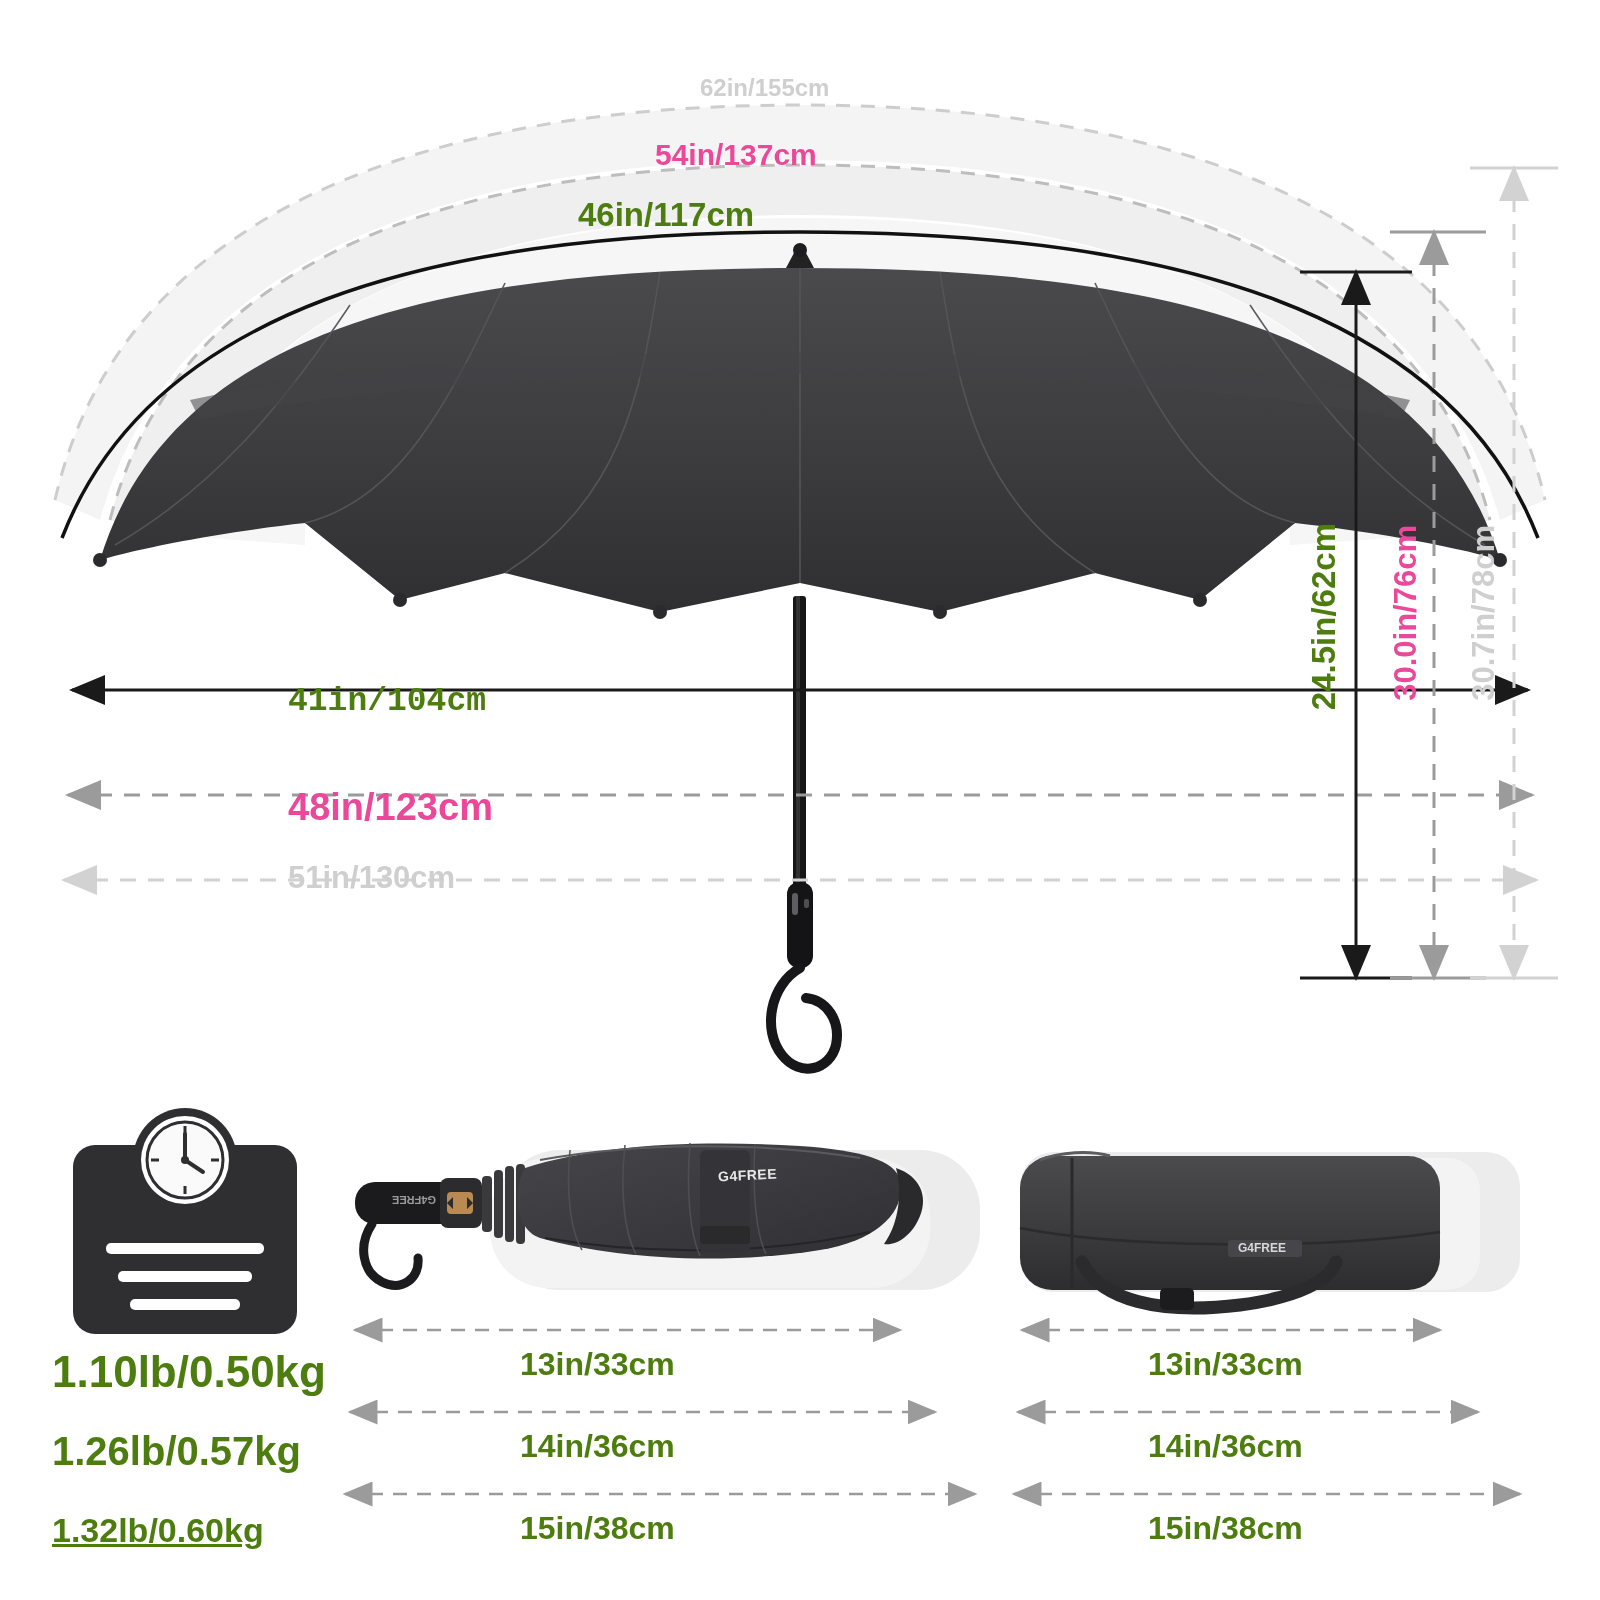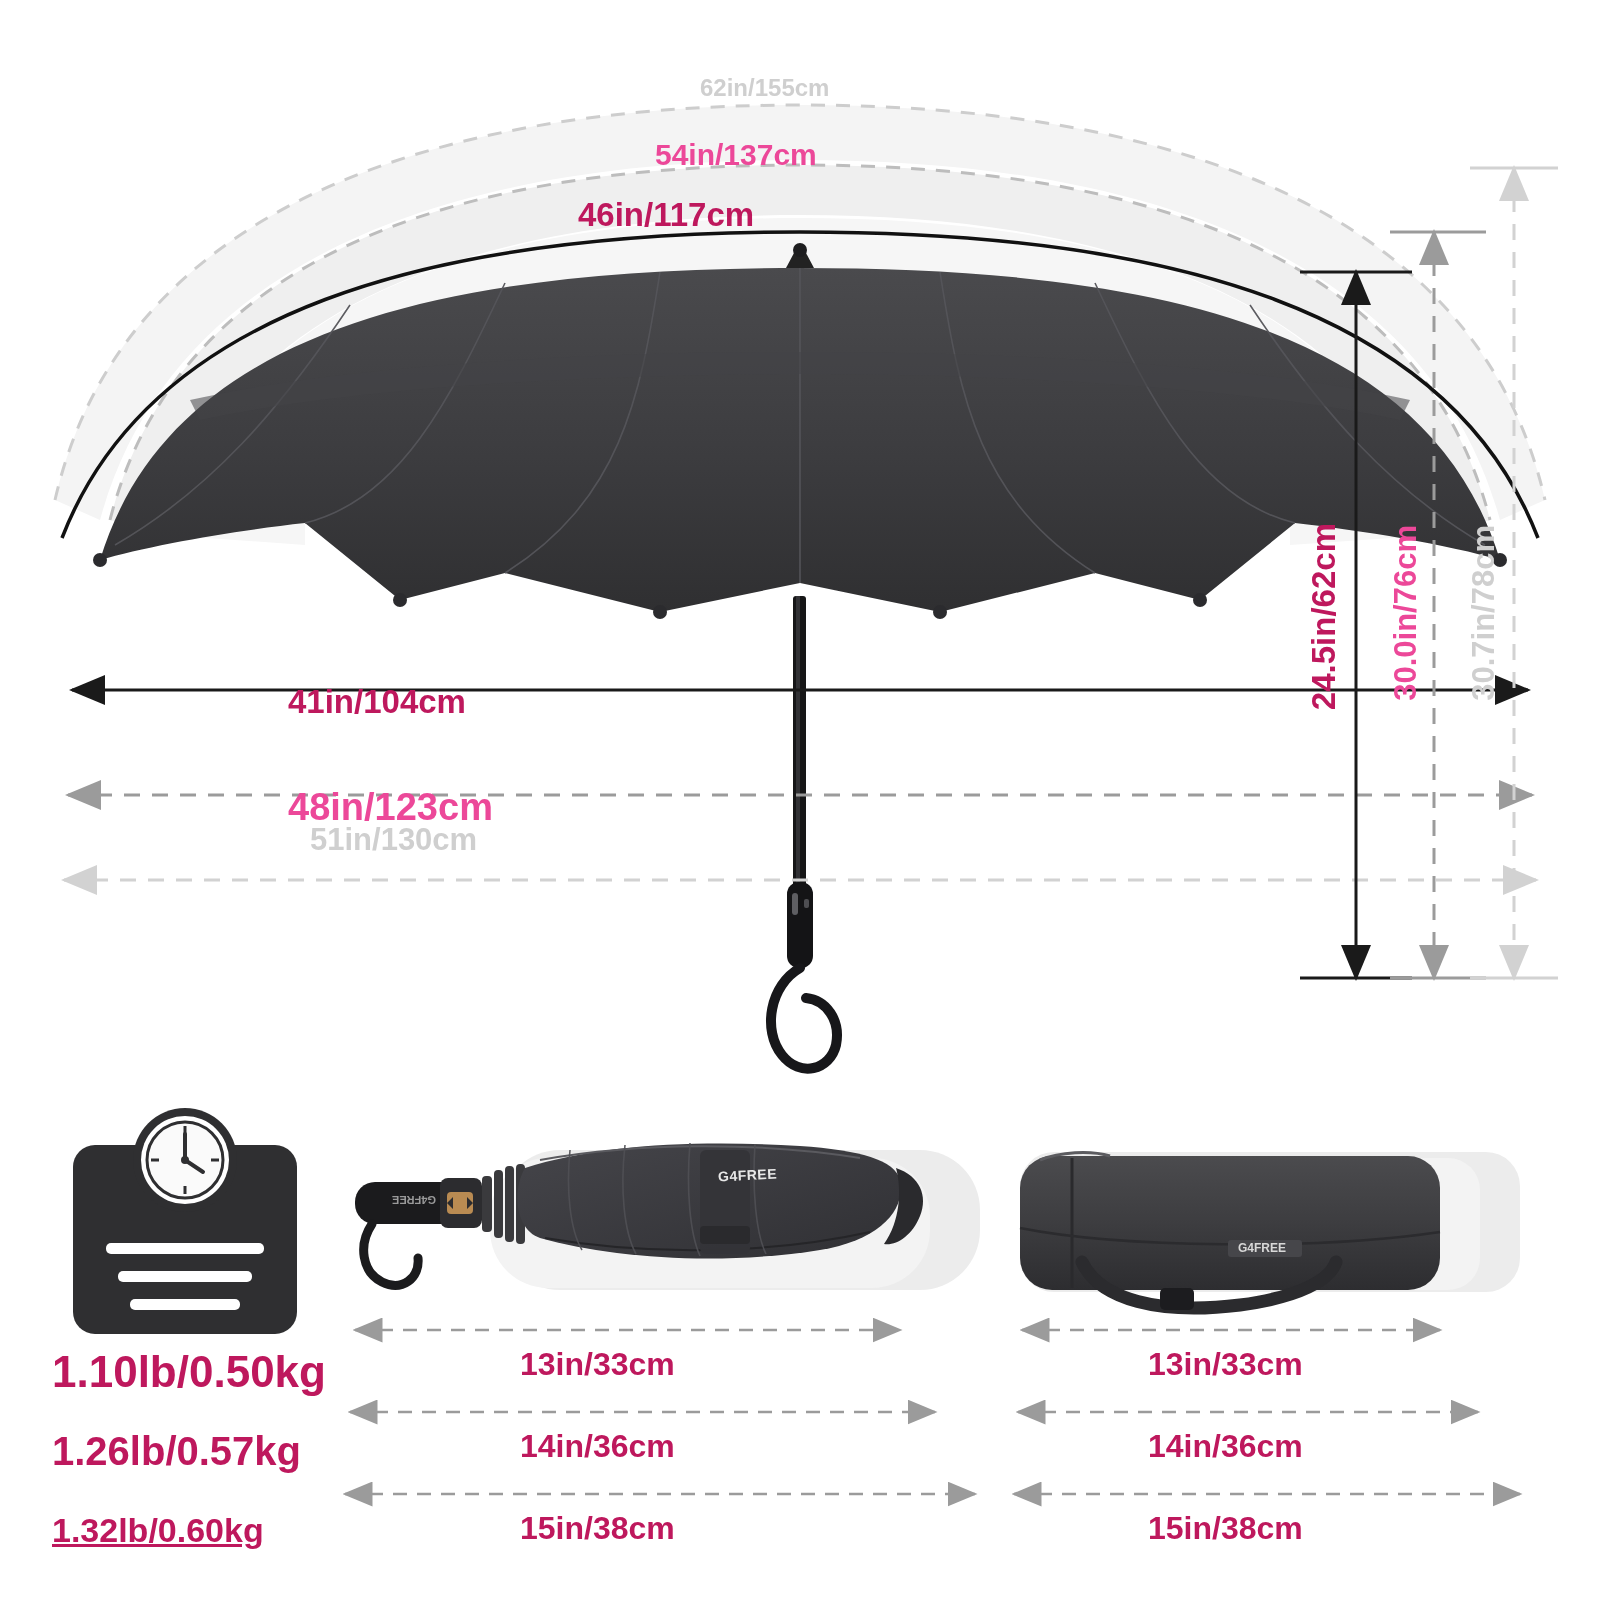--- a/index.html
+++ b/index.html
@@ -6,21 +6,21 @@
   body{
     width:1600px;height:1600px;
     background:#ffffff;
     font-family:"Liberation Sans", sans-serif;
     position:relative;
     overflow:hidden;
     color:#000;
   }
   .root{position:absolute;inset:0;}
   .lbl{position:absolute;white-space:nowrap;font-weight:bold;}
-  .lbl-dark{color:#be185d;}
+  .lbl-dark{color:#4d7c0f;}
   .lbl-mid{color:#ec4899;}
   .lbl-light{color:#cfcfcf;}
   .vert{writing-mode:vertical-rl;transform:rotate(180deg);}
   svg{position:absolute;left:0;top:0;pointer-events:none;}
 </style>
 </head>
 <body>
 
 <div class="root">
 
@@ -241,23 +241,23 @@
     </g>
     <g>
       <line x1="1014" y1="1494" x2="1520" y2="1494" stroke="#9b9b9b" stroke-width="2.5" stroke-dasharray="14 10" marker-start="url(#arrowMidStart)" marker-end="url(#arrowMid)"></line>
     </g>
   </svg>
 
   <div class="lbl lbl-light" style="left:700px;top:74px;font-size:24px;">62in/155cm</div>
   <div class="lbl lbl-mid" style="left:655px;top:138px;font-size:30px;">54in/137cm</div>
   <div class="lbl lbl-dark" style="left:578px;top:196px;font-size:33px;">46in/117cm</div>
 
-  <div class="lbl lbl-dark" style="left:288px;top:683px;font-size:33px;">41in/104cm</div>
+  <div class="lbl lbl-dark" style="left:288px;top:683px;font-size:33px;font-family:Liberation Mono, monospace;">41in/104cm</div>
   <div class="lbl lbl-mid" style="left:288px;top:786px;font-size:38px;">48in/123cm</div>
-  <div class="lbl lbl-light" style="left:288px;top:822px;font-size:31px;margin-left:22px;">51in/130cm</div>
+  <div class="lbl lbl-light" style="left:288px;top:860px;font-size:31px;">51in/130cm</div>
 
   <div class="lbl lbl-dark vert" style="left:1305px;top:523px;font-size:33px;">24.5in/62cm</div>
   <div class="lbl lbl-mid vert" style="left:1388px;top:525px;font-size:31px;">30.0in/76cm</div>
   <div class="lbl lbl-light vert" style="left:1466px;top:525px;font-size:31px;">30.7in/78cm</div>
 
   <div class="lbl lbl-dark" style="left:52px;top:1347px;font-size:44px;text-align:center;">1.10lb/0.50kg</div>
   <div class="lbl lbl-dark" style="left:52px;top:1429px;font-size:40px;">1.26lb/0.57kg</div>
   <div class="lbl lbl-dark" style="left:52px;top:1511px;font-size:34px;text-decoration:underline;">1.32lb/0.60kg</div>
 
   <div class="lbl lbl-dark" style="left:520px;top:1346px;font-size:32px;">13in/33cm</div>

